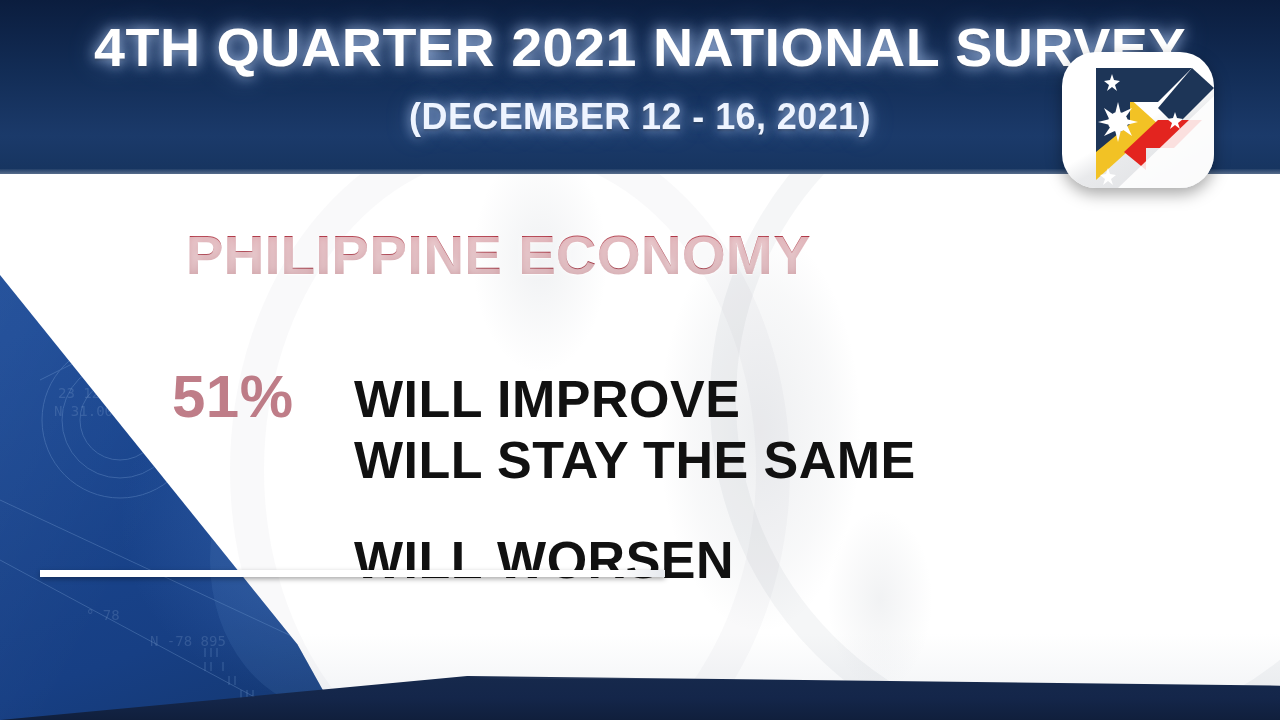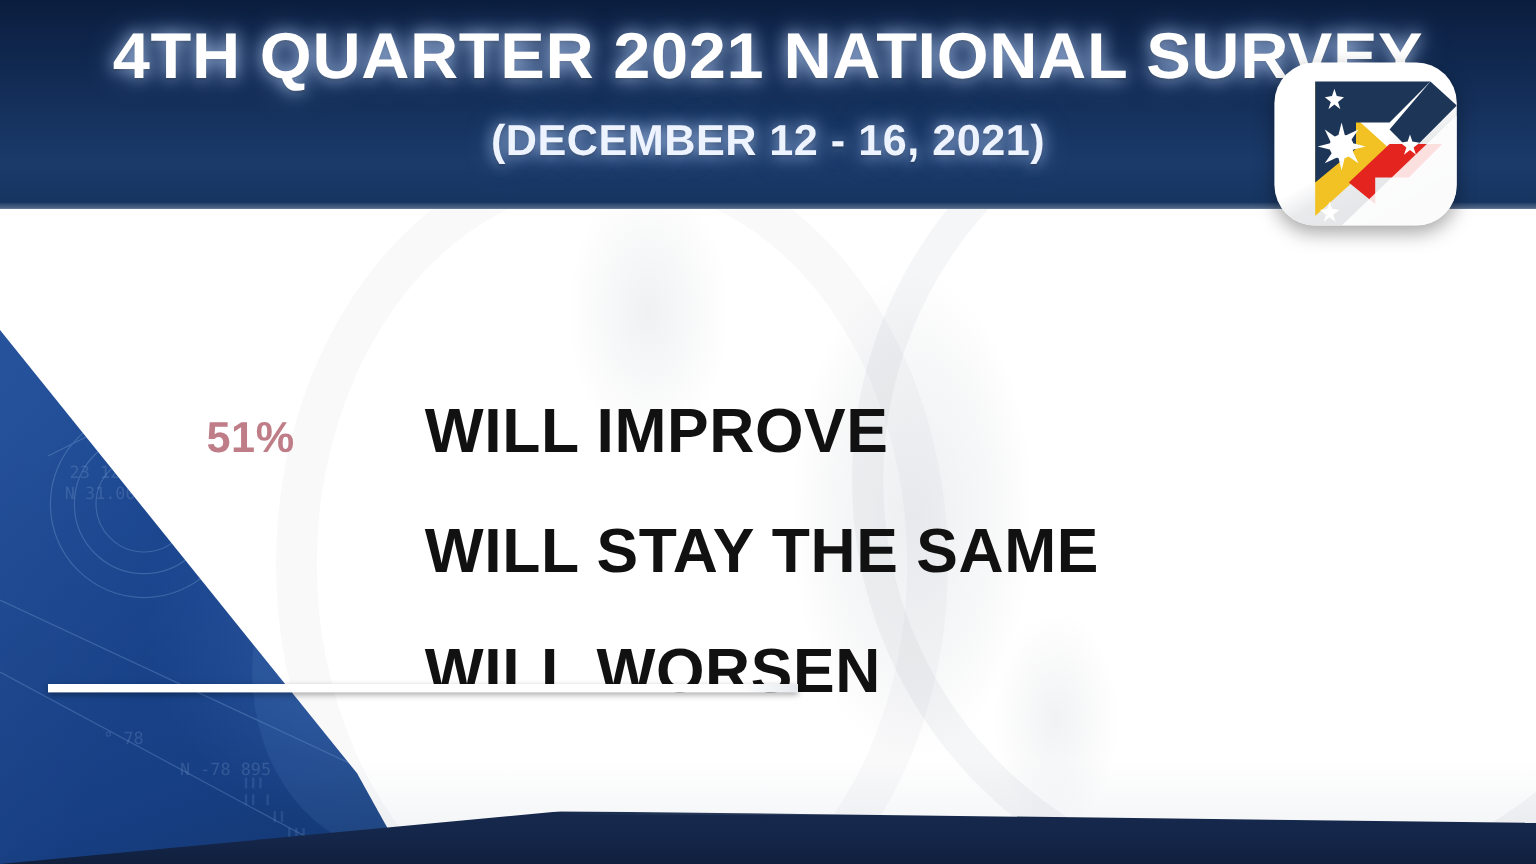--- a/index.html
+++ b/index.html
@@ -141,25 +141,26 @@
     width: 1000px;
   }
   .result-row {
     display: flex;
     align-items: baseline;
     height: 100px;
   }
   .result-pct {
     width: 182px;
     flex: 0 0 182px;
-    font-size: 36px;
+    font-size: 60px;
     font-weight: 800;
     color: #b1616e;
     letter-spacing: 0.5px;
     opacity: 0.82;
+    margin-top: 32px;
   }
   .result-label {
     font-size: 52px;
     font-weight: 800;
     color: #111111;
     letter-spacing: 0.5px;
     white-space: nowrap;
     text-align: right;
   }
 
@@ -296,20 +297,21 @@
         <polygon points="50,22 52,28 58,29 53,33 55,39 50,35 45,39 47,33 42,29 48,28"></polygon>
         <polygon points="113,60 115,66 121,67 116,71 118,77 113,73 108,77 110,71 105,67 111,66"></polygon>
         <polygon points="46,116 48,122 54,123 49,127 51,133 46,129 41,133 43,127 38,123 44,122"></polygon>
       </g>
 
       <polygon points="152,44 152,136 56,136" fill="#ffffff" opacity="0.86"></polygon>
       <polygon points="152,44 152,136 56,136" fill="none"></polygon>
     </svg>
   </div>
 
+  <div class="survey-heading">PHILIPPINE ECONOMY</div>
 
   <div class="results">
 
     <div class="result-row">
       <div class="result-pct">51%</div>
       <div class="result-label">WILL IMPROVE</div>
     </div>
 
     <div class="result-row">
       <div class="result-pct"></div>

